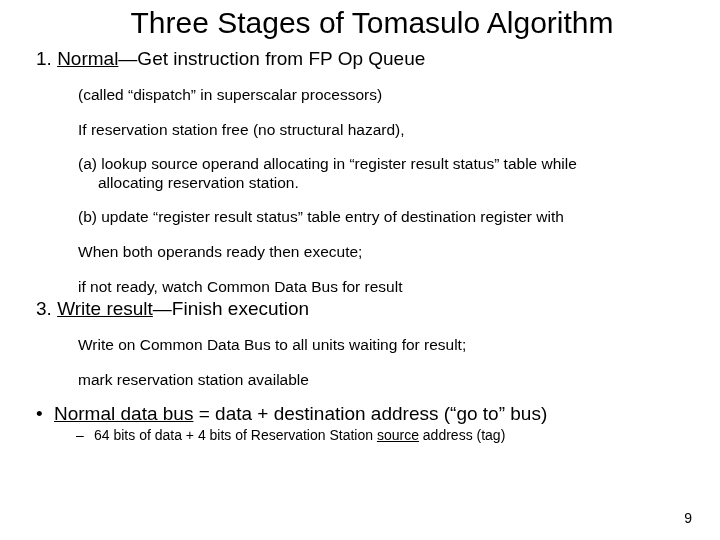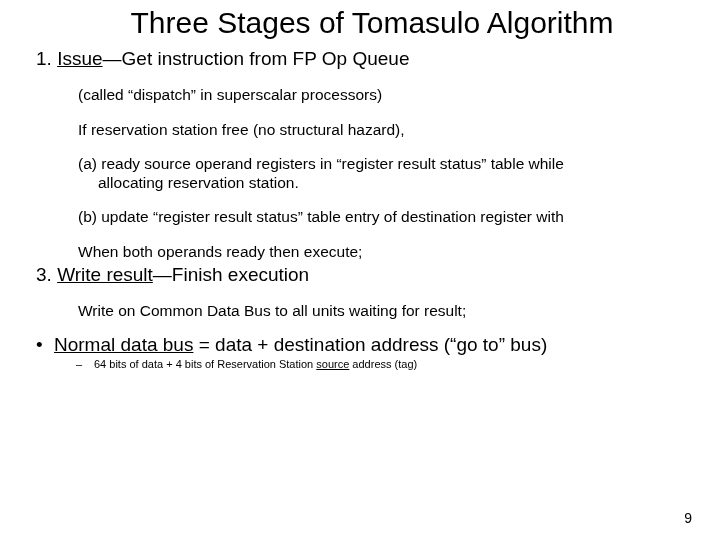--- a/index.html
+++ b/index.html
@@ -41,21 +41,21 @@
   }
   .bullet-row {
     font-size: 19px;
     margin: 14px 0 0 0;
   }
   .bullet-row .dot {
     display: inline-block;
     width: 18px;
   }
   .sub-bullet {
-    font-size: 11px;
+    font-size: 14px;
     margin: 2px 0 12px 40px;
   }
   .sub-bullet .dash {
     display: inline-block;
     width: 18px;
   }
   .u { text-decoration: underline; }
   .pagenum {
     position: absolute;
     right: 28px;
@@ -64,34 +64,36 @@
   }
 </style>
 </head>
 <body>
 
 <div class="slide">
 
   <div class="title">Three Stages of Tomasulo Algorithm</div>
 
   <div class="stage-head">
-    <span>1. </span><span class="u">Issue</span><span>—Get instruction from FP Op Queue</span>
+    <span>1. </span><span class="u">Normal</span><span>—Get instruction from FP Op Queue</span>
   </div>
   <div class="sub">(called “dispatch” in superscalar processors)</div>
   <div class="sub">If reservation station free (no structural hazard),</div>
-  <div class="sub">(a) ready source operand registers in “register result status” table while</div>
+  <div class="sub">(a) lookup source operand allocating in “register result status” table while</div>
   <div class="sub-indent">allocating reservation station.</div>
   <div class="sub">(b) update “register result status” table entry of destination register with</div>
 
   <div class="sub">When both operands ready then execute;</div>
+  <div class="sub">if not ready, watch Common Data Bus for result</div>
 
   <div class="stage-head">
     <span>3. </span><span class="u">Write result</span><span>—Finish execution</span>
   </div>
   <div class="sub">Write on Common Data Bus to all units waiting for result;</div>
+  <div class="sub">mark reservation station available</div>
 
   <div class="bullet-row">
     <span class="dot">•</span><span class="u">Normal data bus</span><span> = data + destination address (“go to” bus)</span>
   </div>
 
 
   <div class="sub-bullet">
     <span class="dash">–</span><span>64 bits of data + 4 bits of Reservation Station </span><span class="u">source</span><span> address (tag)</span>
   </div>
 

